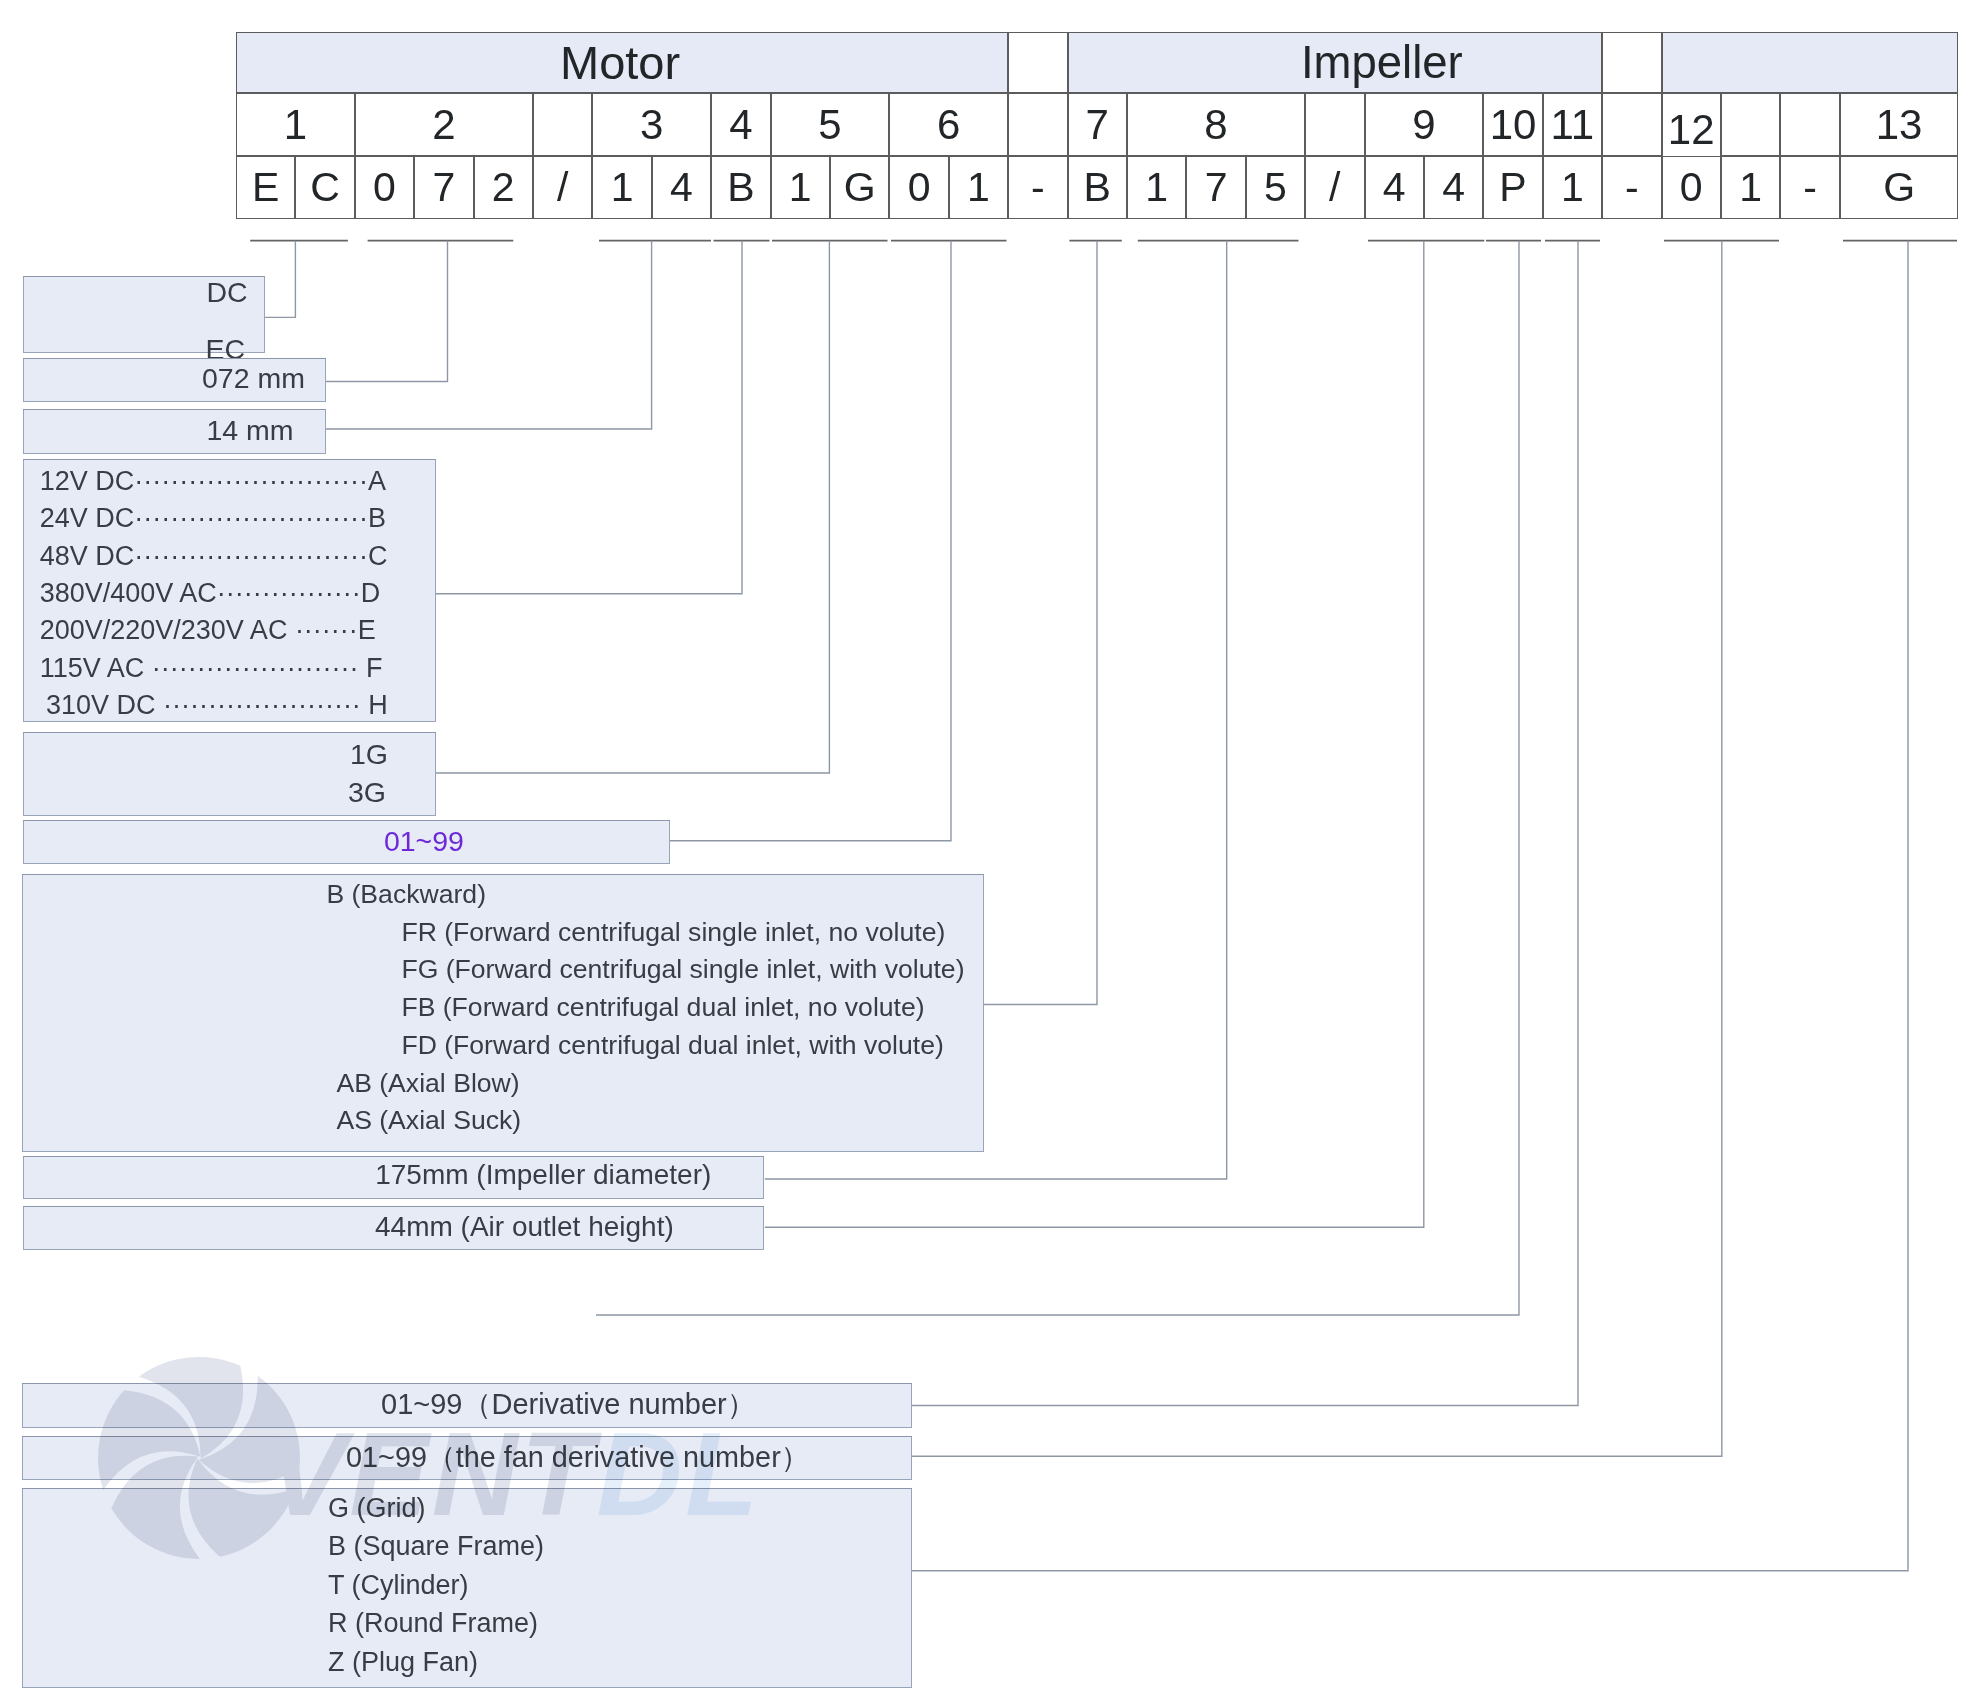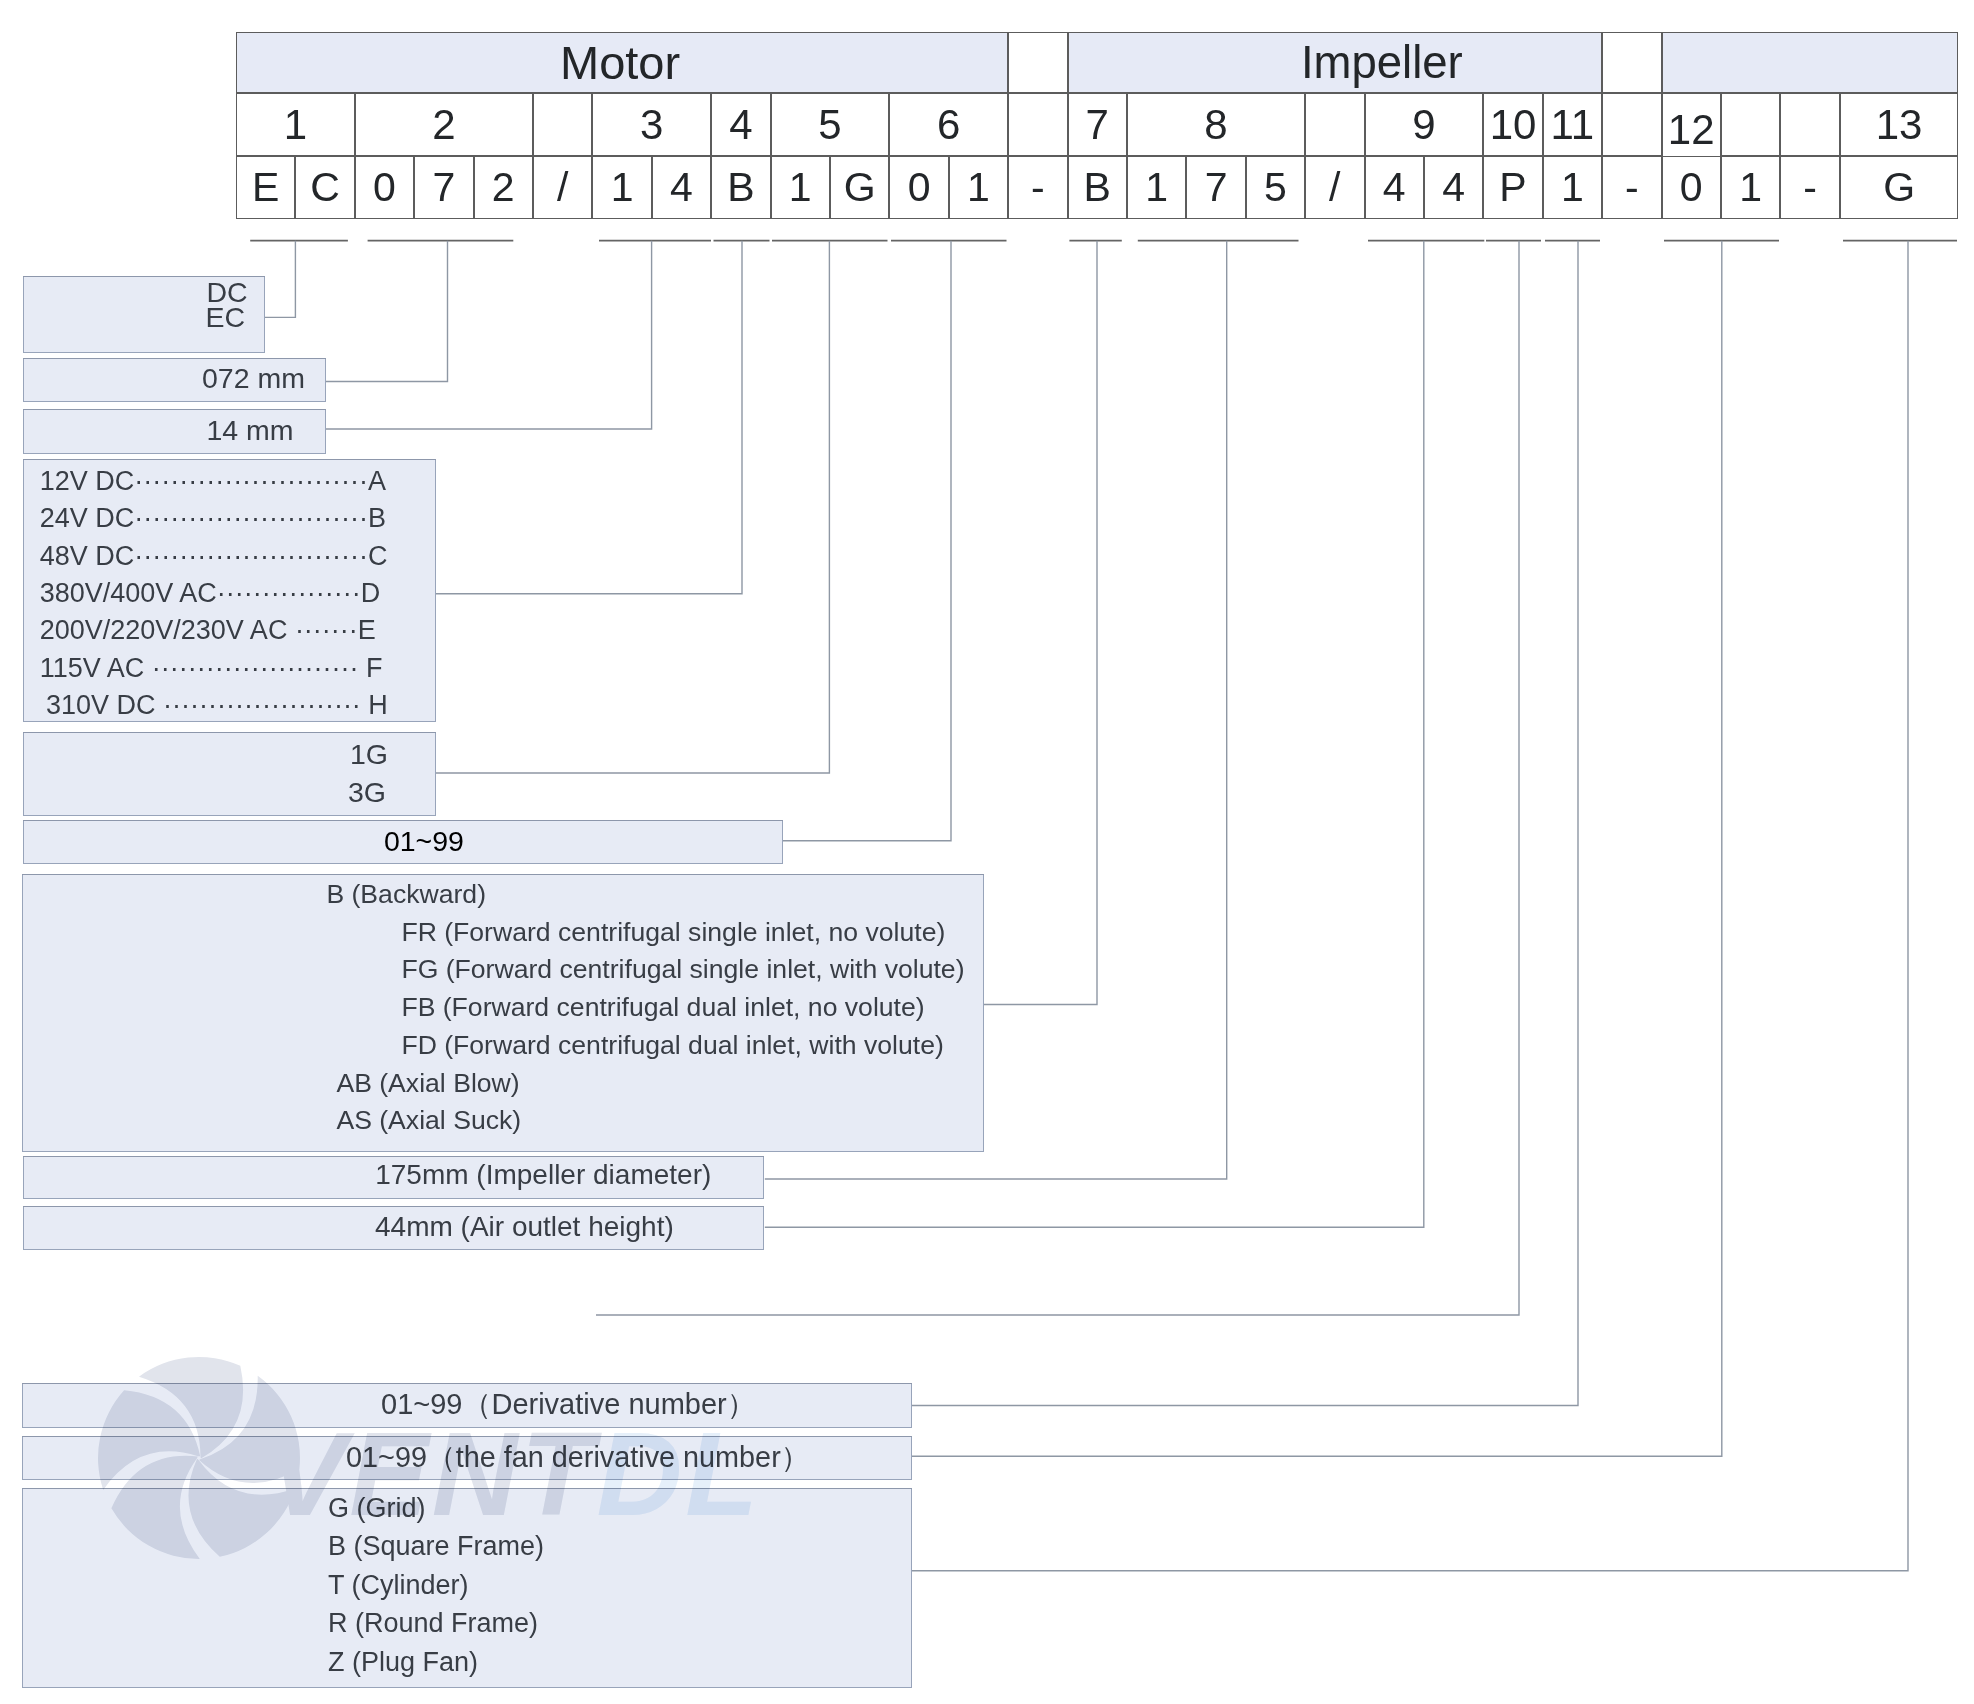--- a/index.html
+++ b/index.html
@@ -238,42 +238,42 @@
       <div class="tcell" style="left: 1544.31px; width: 59.3966px; top: 124px; height: 63px; font-size: 41px; color: rgb(35, 38, 41); border-color: rgb(92, 92, 92);">
         <span>-</span>
       </div>
       <div class="tcell" style="left: 1603.71px; width: 118.793px; top: 124px; height: 63px; font-size: 41px; color: rgb(35, 38, 41); border-color: rgb(92, 92, 92);">
         <span>G</span>
       </div>
     </div>
   <div id="boxlayer">
       <div class="lbox" id="box-motor-type" style="left: 23px; top: 276px; width: 242px; height: 77px; background: rgb(231, 235, 245); border-color: rgb(152, 164, 186); color: rgb(56, 61, 69);">
         <div class="ln" style="left: 182.5px; top: 1px; font-size: 28.5px;">DC</div>
-        <div class="ln" style="left: 181.5px; top: 26px; font-size: 28.5px;">EC</div>
+        <div class="ln" style="left: 181.5px; top: 58px; font-size: 28.5px;">EC</div>
       </div>
       <div class="lbox" id="box-motor-diameter" style="left: 23px; top: 358px; width: 303px; height: 44px; background: rgb(231, 235, 245); border-color: rgb(152, 164, 186); color: rgb(56, 61, 69);">
         <div class="ln" style="left: 178px; top: 5px; font-size: 28.5px;">072 mm</div>
       </div>
       <div class="lbox" id="box-motor-height" style="left: 23px; top: 409px; width: 303px; height: 45px; background: rgb(231, 235, 245); border-color: rgb(152, 164, 186); color: rgb(56, 61, 69);">
         <div class="ln" style="left: 182.5px; top: 6px; font-size: 28.5px;">14 mm</div>
       </div>
       <div class="lbox" id="box-voltage" style="left: 23px; top: 459px; width: 413px; height: 263px; background: rgb(231, 235, 245); border-color: rgb(152, 164, 186); color: rgb(56, 61, 69);">
         <div class="ln" style="left: 15.7px; top: 8px; font-size: 27px;">12V DC··························A</div>
         <div class="ln" style="left: 15.7px; top: 45.3px; font-size: 27px;">24V DC··························B</div>
         <div class="ln" style="left: 15.7px; top: 82.6px; font-size: 27px;">48V DC··························C</div>
         <div class="ln" style="left: 15.7px; top: 119.9px; font-size: 27px;">380V/400V AC················D</div>
         <div class="ln" style="left: 15.7px; top: 157.2px; font-size: 27px;">200V/220V/230V AC ·······E</div>
         <div class="ln" style="left: 15.7px; top: 194.5px; font-size: 27px;">115V AC ······················· F</div>
         <div class="ln" style="left: 22px; top: 231.8px; font-size: 27px;">310V DC ······················ H</div>
       </div>
       <div class="lbox" id="box-phase" style="left: 23px; top: 732px; width: 413px; height: 84px; background: rgb(231, 235, 245); border-color: rgb(152, 164, 186); color: rgb(56, 61, 69);">
         <div class="ln" style="left: 326px; top: 7px; font-size: 28.5px;">1G</div>
         <div class="ln" style="left: 324px; top: 45.3px; font-size: 28.5px;">3G</div>
       </div>
-      <div class="lbox" id="box-motor-derivative" style="left: 23px; top: 820px; width: 760px; height: 44px; background: rgb(231, 235, 245); border-color: rgb(152, 164, 186); color: #000000;">
+      <div class="lbox" id="box-motor-derivative" style="left: 23px; top: 820px; width: 647px; height: 44px; background: rgb(231, 235, 245); border-color: rgb(152, 164, 186); color: #6d28d9;">
         <div class="ln" style="left: 359.9px; top: 6px; font-size: 28.5px;">01~99</div>
       </div>
       <div class="lbox" id="box-impeller-type" style="left: 22px; top: 874px; width: 962px; height: 278px; background: rgb(231, 235, 245); border-color: rgb(152, 164, 186); color: rgb(56, 61, 69);">
         <div class="ln" style="left: 303.4px; top: 6px; font-size: 26.6px;">B (Backward)</div>
         <div class="ln" style="left: 378.4px; top: 43.7px; font-size: 26.6px;">FR (Forward centrifugal single inlet, no volute)</div>
         <div class="ln" style="left: 378.4px; top: 81.4px; font-size: 26.6px;">FG (Forward centrifugal single inlet, with volute)</div>
         <div class="ln" style="left: 378.4px; top: 119.1px; font-size: 26.6px;">FB (Forward centrifugal dual inlet, no volute)</div>
         <div class="ln" style="left: 378.4px; top: 156.8px; font-size: 26.6px;">FD (Forward centrifugal dual inlet, with volute)</div>
         <div class="ln" style="left: 313.4px; top: 194.5px; font-size: 26.6px;">AB (Axial Blow)</div>
         <div class="ln" style="left: 313.4px; top: 232.2px; font-size: 26.6px;">AS (Axial Suck)</div>

